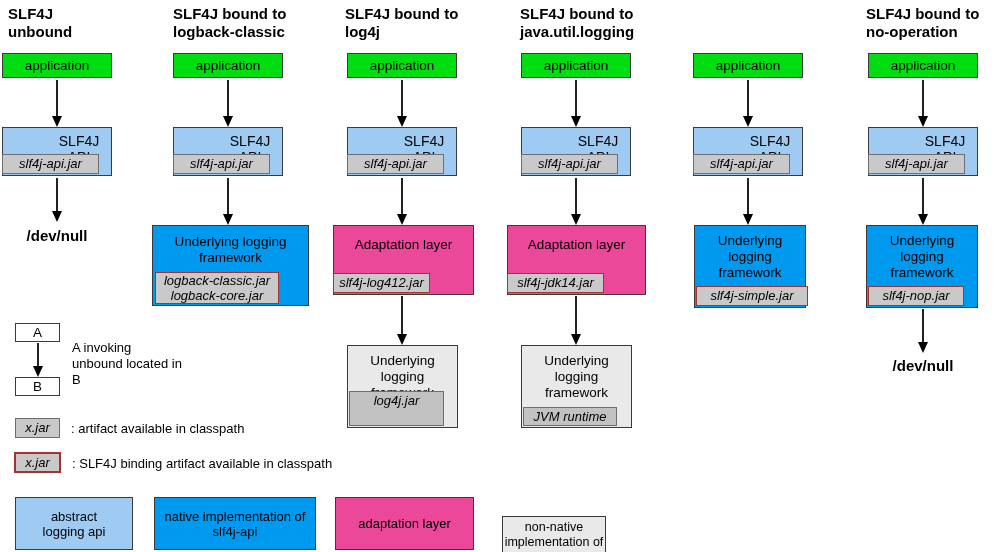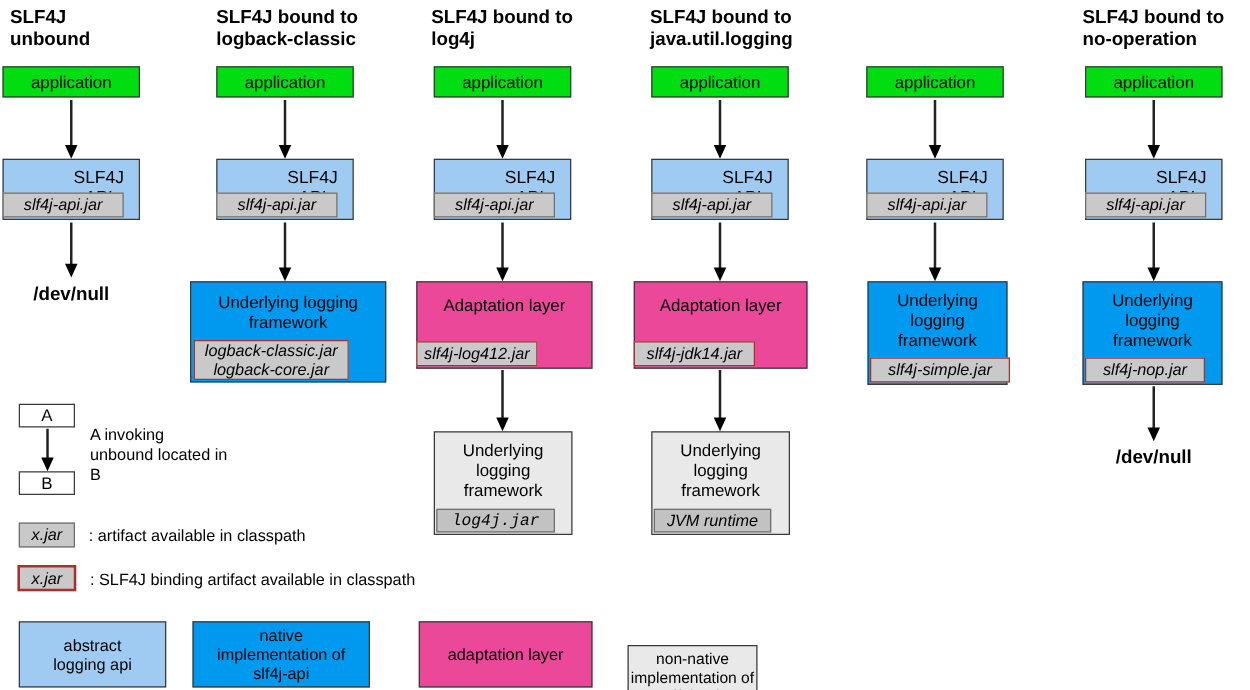--- a/index.html
+++ b/index.html
@@ -128,21 +128,21 @@
     <div class="lbl" style="padding:7px 10px 0;">Underlying logging framework</div>
     <div class="jar h20 binding" style="left:1px;bottom:1px;width:96px;">slf4j-nop.jar</div>
   </div>
 
   <div class="arrow" style="left:396px;top:296px;height:49px;"></div>
   <div class="arrow" style="left:570px;top:296px;height:49px;"></div>
   <div class="arrow" style="left:917px;top:309px;height:44px;"></div>
 
   <div class="box lightgrey" style="left:347px;top:345px;width:111px;height:83px;">
     <div class="lbl" style="padding:7px 12px 0;">Underlying logging framework</div>
-    <div class="jar darker" style="left:1px;bottom:1px;width:95px;height:19px;line-height:17px;font-family:Liberation Mono, monospace;">log4j.jar</div>
+    <div class="jar darker" style="left:1px;bottom:1px;width:95px;height:35px;line-height:17px;">log4j.jar</div>
   </div>
 
   <div class="box lightgrey" style="left:521px;top:345px;width:111px;height:83px;">
     <div class="lbl" style="padding:7px 12px 0;">Underlying logging framework</div>
     <div class="jar darker" style="left:1px;bottom:1px;width:94px;height:19px;line-height:17px;">JVM runtime</div>
   </div>
 
   <div class="devnull" style="left:868px;top:357px;width:110px;">/dev/null</div>
 
   <div class="box whitebox" style="left:15px;top:323px;width:45px;height:19px;">A</div>
@@ -150,17 +150,17 @@
   <div class="box whitebox" style="left:15px;top:377px;width:45px;height:19px;">B</div>
   <div class="legtext" style="left:72px;top:340px;width:112px;">A invoking unbound located in B</div>
 
   <div class="jar h20" style="left:15px;top:418px;width:45px;">x.jar</div>
   <div class="legtext" style="left:71px;top:421px;">: artifact available in classpath</div>
 
   <div class="jar binding" style="left:14px;top:452px;width:47px;height:21px;line-height:17px;border-width:2px;">x.jar</div>
   <div class="legtext" style="left:72px;top:456px;">: SLF4J binding artifact available in classpath</div>
 
   <div class="box api clegend" style="left:15px;top:497px;width:118px;height:53px;padding:0 14px;">abstract logging api</div>
-  <div class="box blue clegend" style="left:154px;top:497px;width:142px;height:53px;padding:0 8px;">native implementation of slf4j-api</div>
+  <div class="box blue clegend" style="left:154px;top:497px;width:162px;height:53px;padding:0 8px;">native implementation of slf4j-api</div>
   <div class="box teal clegend" style="left:335px;top:497px;width:139px;height:53px;">adaptation layer</div>
   <div class="box lightgrey clegend" style="left:502px;top:516px;width:104px;height:53px;font-size:12.5px;">non-native implementation of slf4j-api</div>
 
 </div>
 
 </body></html>

